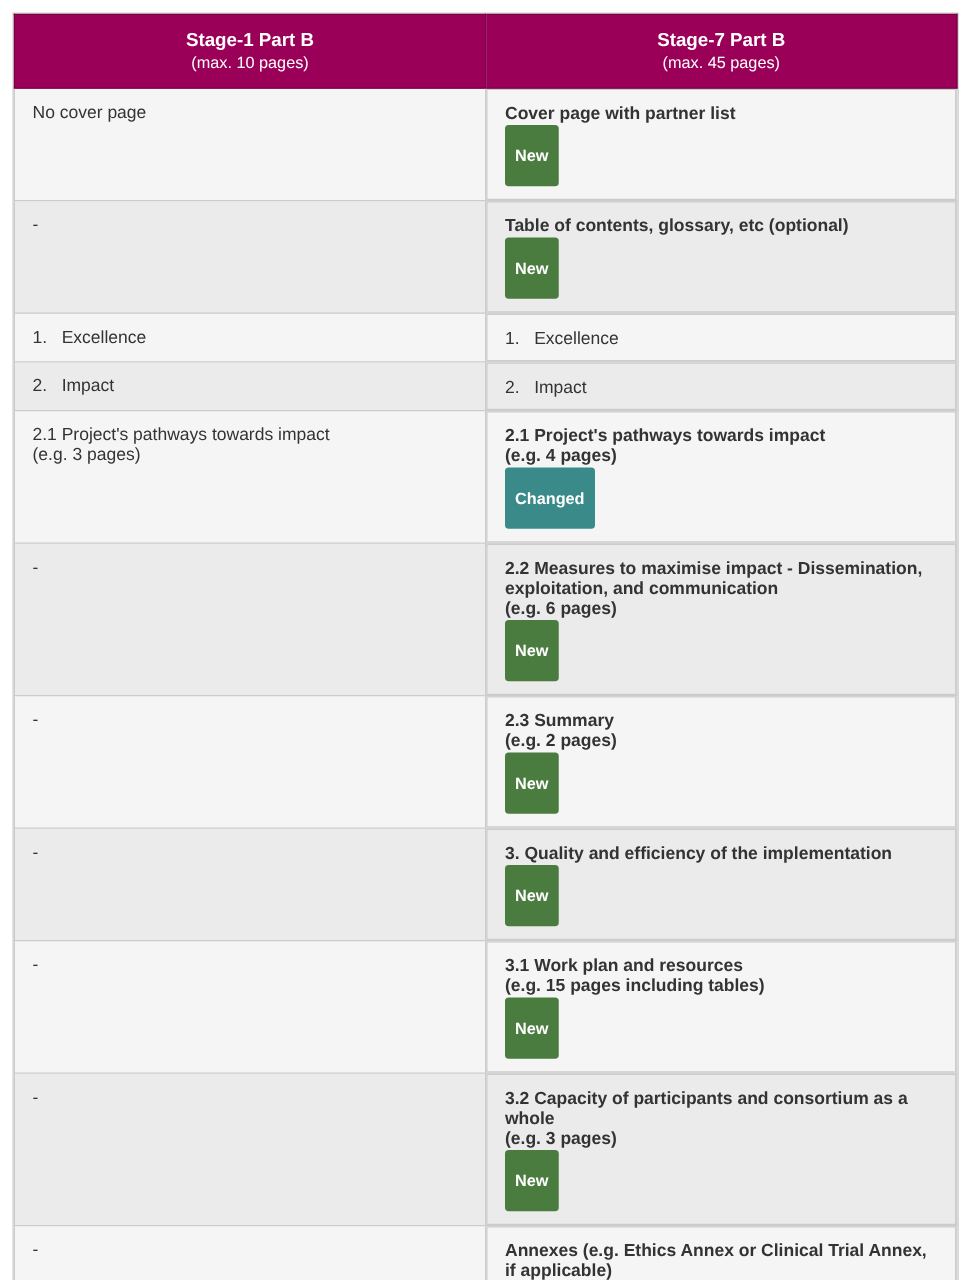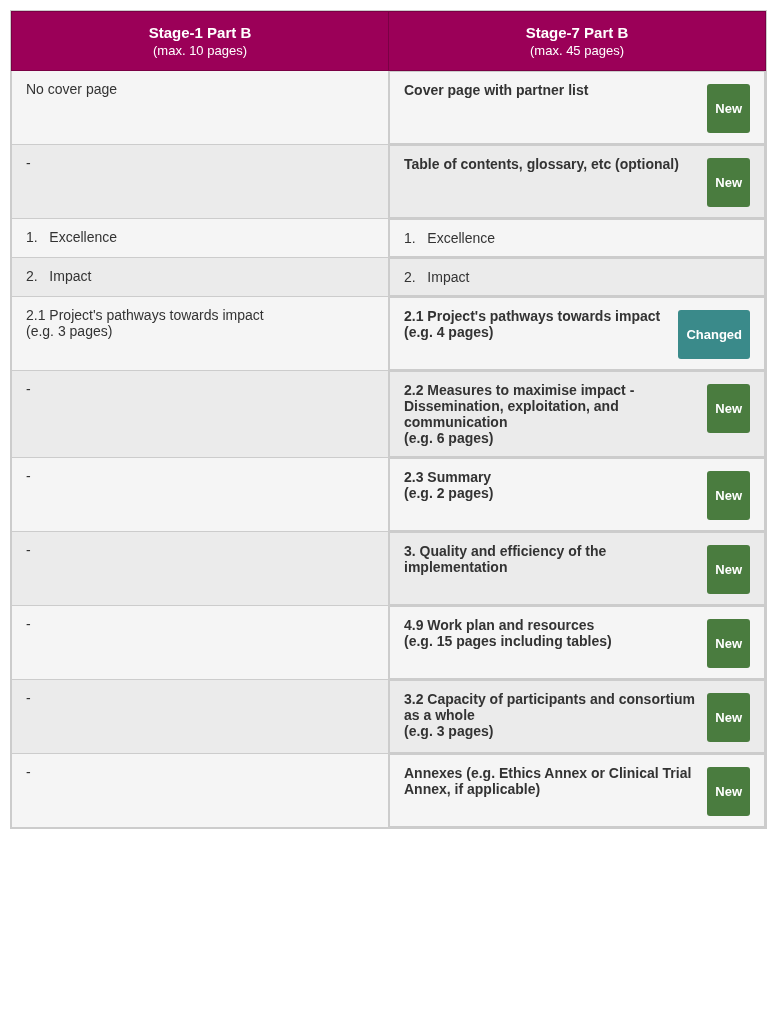--- a/index.html
+++ b/index.html
@@ -51,20 +51,21 @@
       border: 1px solid #ccc;
     }
     .col-left {
       color: #333;
       font-size: 14px;
     }
     .col-right {
       display: flex;
       justify-content: center;
       align-items: flex-start;
+      flex-direction: column;
     }
     .col-right-text {
       flex: 1;
       padding-right: 8px;
       font-size: 14px;
       color: #333;
     }
     .col-right-text strong {
       font-weight: bold;
     }
@@ -154,21 +155,21 @@
         <tr>
           <td class="col-left">-</td>
           <td class="col-right">
             <div class="col-right-text"><strong>3.   Quality and efficiency of the implementation</strong></div>
             <span class="badge badge-new">New</span>
           </td>
         </tr>
         <tr>
           <td class="col-left">-</td>
           <td class="col-right">
-            <div class="col-right-text"><strong>4.9  Work plan and resources</strong><br><strong>(e.g. 15 pages including tables)</strong></div>
+            <div class="col-right-text"><strong>3.1  Work plan and resources</strong><br><strong>(e.g. 15 pages including tables)</strong></div>
             <span class="badge badge-new">New</span>
           </td>
         </tr>
         <tr>
           <td class="col-left">-</td>
           <td class="col-right">
             <div class="col-right-text"><strong>3.2  Capacity of participants and consortium as a whole</strong><br><strong>(e.g. 3 pages)</strong></div>
             <span class="badge badge-new">New</span>
           </td>
         </tr>

